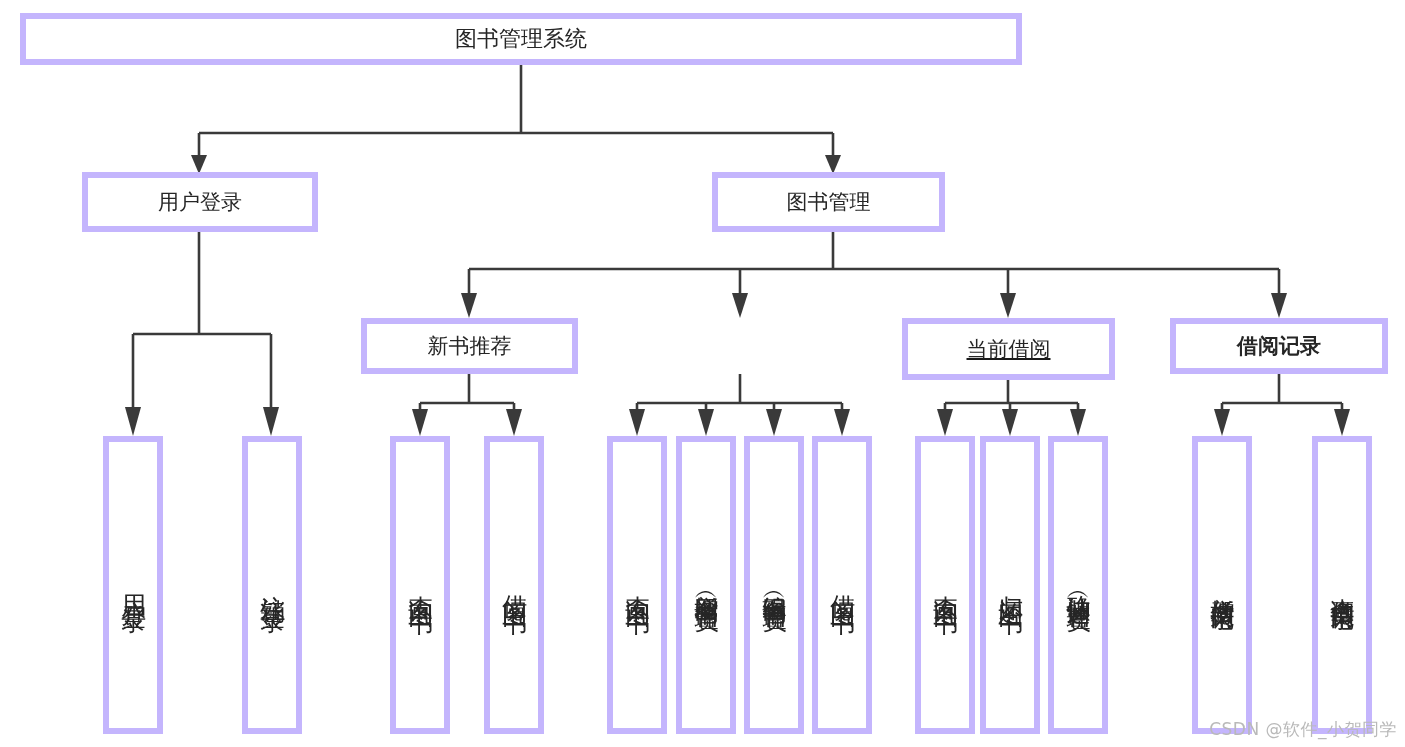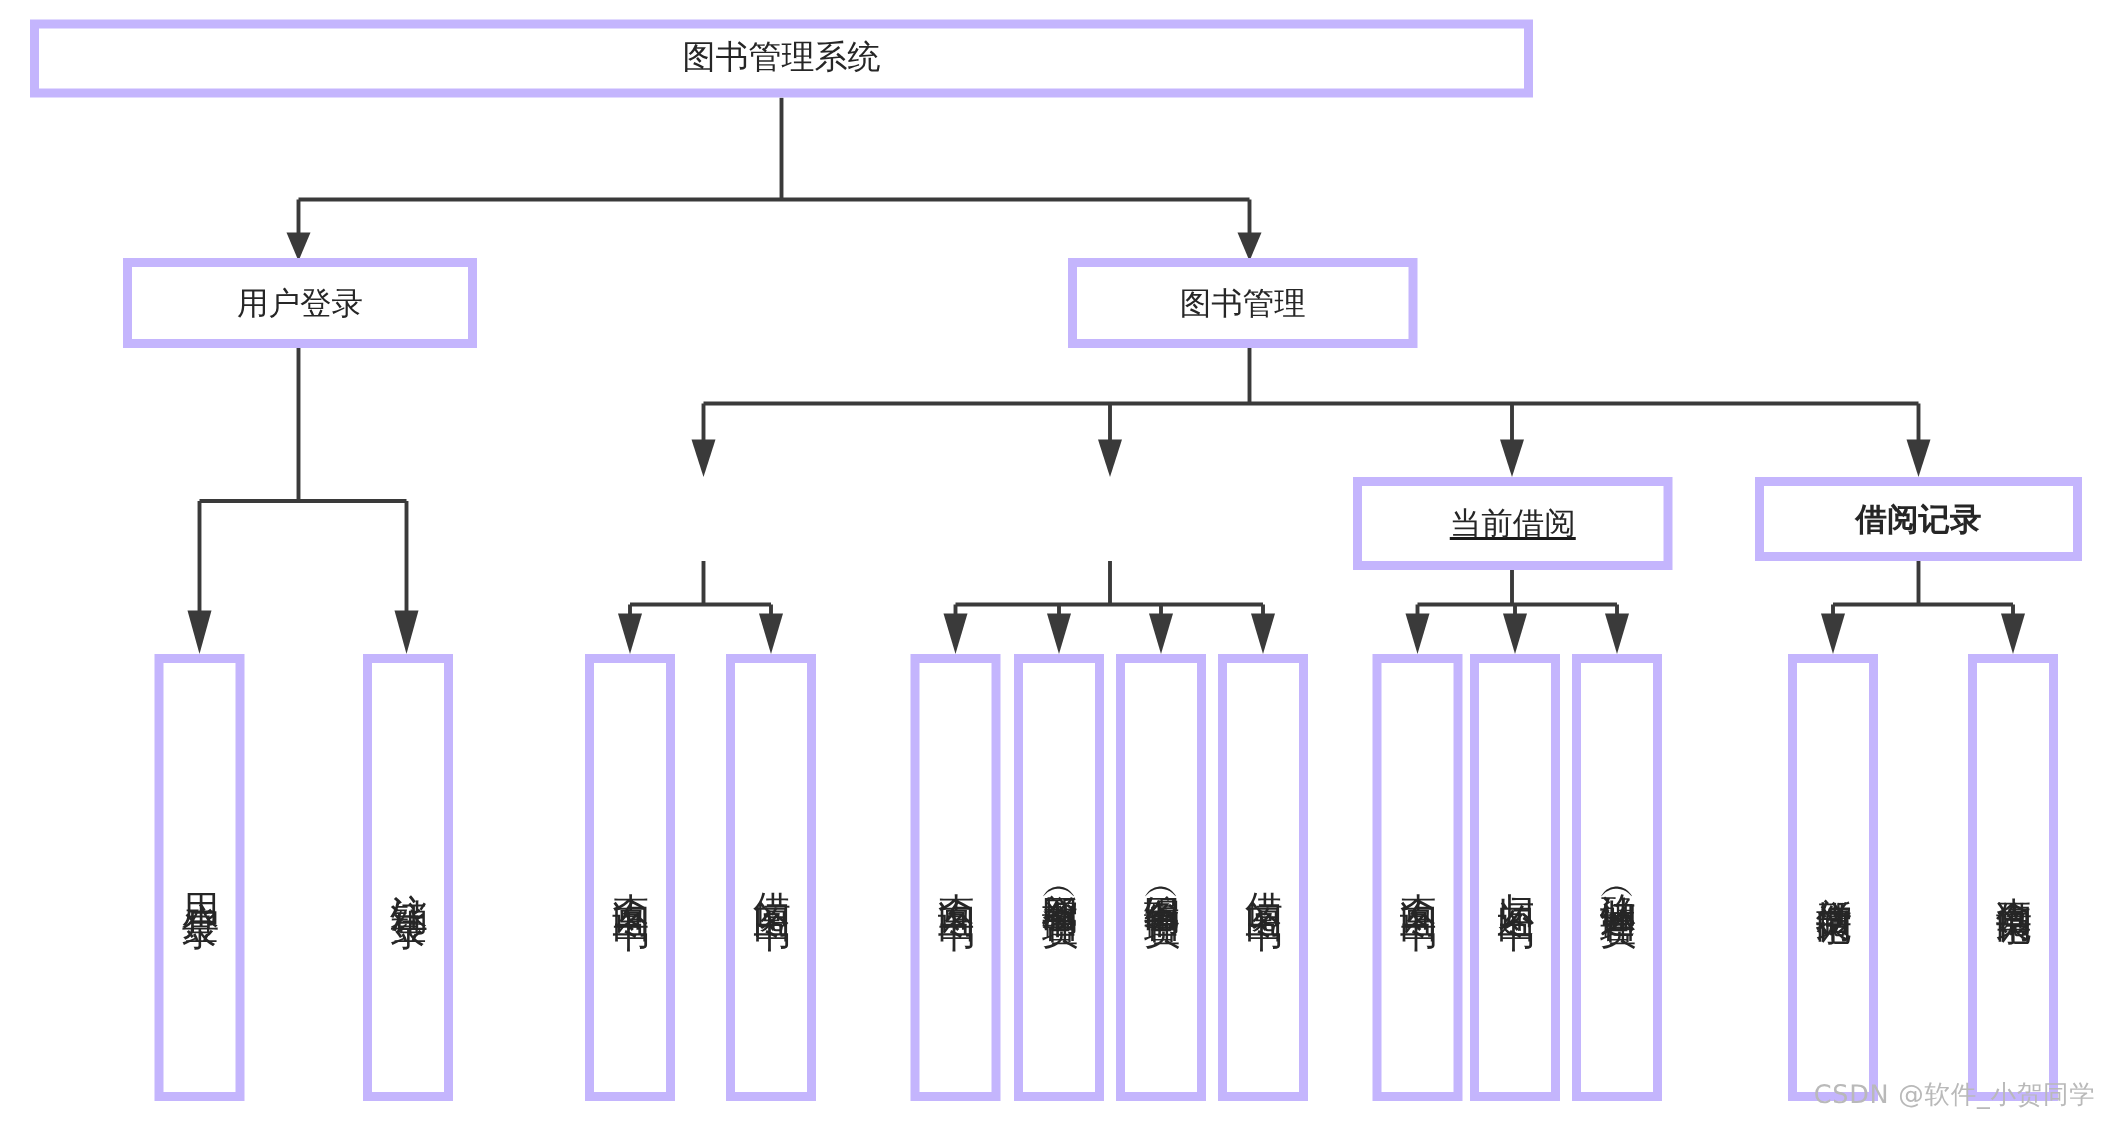--- a/index.html
+++ b/index.html
@@ -140,20 +140,23 @@
     <span class="lbl">图书管理系统</span>
   </div>
 
   <div class="node horiz" style="left:82px;top:172px;width:236px;height:60px;">
     <span class="lbl">用户登录</span>
   </div>
   <div class="node horiz" style="left:712px;top:172px;width:233px;height:60px;">
     <span class="lbl">图书管理</span>
   </div>
 
+  <div class="node horiz" style="left:361px;top:318px;width:217px;height:56px;">
+    <span class="lbl">新书推荐</span>
+  </div>
   <div class="node horiz" style="left:902px;top:318px;width:213px;height:62px;text-decoration:underline;">
     <span class="lbl">当前借阅</span>
   </div>
   <div class="node horiz" style="left:1170px;top:318px;width:218px;height:56px;font-weight:bold;">
     <span class="lbl">借阅记录</span>
   </div>
 
   <div class="node leaf" style="left:103px;top:436px;width:60px;height:298px;">
     <span class="lbl">用户登录</span>
   </div>

